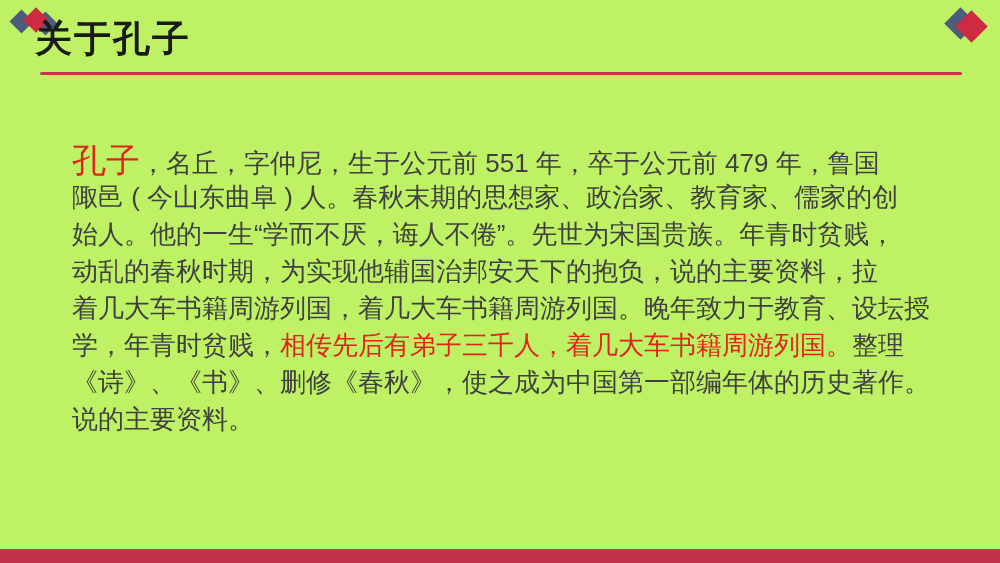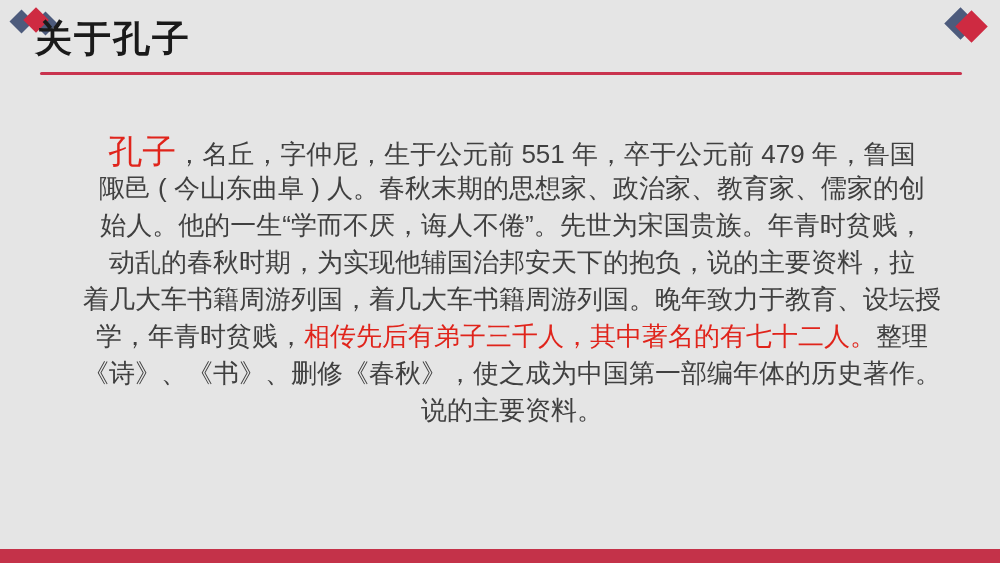--- a/index.html
+++ b/index.html
@@ -1,19 +1,19 @@
 <!DOCTYPE html>
 <html style="--accent-red: #e0241b; --title-black: #1a1a1a; --body-gray: #404040; --line-red: #c9334e; --diamond-red: #ce2a41; --diamond-blue: #4d5b7c; --footer-red: #c43249;"><head>
 <meta charset="utf-8">
 <style>
   html,body{margin:0;padding:0;background:#ffffff;}
   .slide{
     position:relative;
     width:1000px;height:563px;
-    background:#e5e5e5;
+    background:#bef264;
     overflow:hidden;
     font-family:"Liberation Sans","DejaVu Sans",sans-serif;
   }
   
   .title{
     position:absolute;left:35px;top:14px;
     font-size:37px;font-weight:700;
     color:var(--title-black,#1a1a1a);
     letter-spacing:2px;
     z-index:3;margin:0;
@@ -26,24 +26,23 @@
   .dr-cluster{position:absolute;right:0;top:0;width:70px;height:60px;z-index:2;}
   .dr-blue{left:19px;top:12px;width:23px;height:23px;background:var(--diamond-blue,#4d5b7c);z-index:1;}
   .dr-red {left:30px;top:15px;width:23px;height:23px;background:var(--diamond-red,#ce2a41);z-index:2;}
   .title-rule{
     position:absolute;left:40px;top:72px;
     width:922px;height:3px;border-radius:2px;
     background:var(--line-red,#c9334e);
   }
   
   .body-text{
-    position:absolute;left:72px;top:133px;width:880px;
+    position:absolute;left:72px;top:142px;width:880px;
     color:var(--body-gray,#404040);
     font-size:26px;
-    text-align:center;
   }
   .line{height:37px;line-height:37px;white-space:nowrap;}
   .seg-normal{color:var(--body-gray,#404040);}
   .seg-em{color:var(--accent-red,#e0241b);}
   .seg-lead{color:var(--accent-red,#e0241b);font-size:34px;}
   
   .footer-bar{
     position:absolute;left:0;right:0;bottom:0;height:14px;
     background:var(--footer-red,#c43249);
   }
@@ -67,20 +66,20 @@
   <h1 class="title">关于孔子</h1>
 
   <div class="title-rule"></div>
 
   <div class="body-text">
       <div class="line"><span class="seg-lead">孔子</span><span class="seg-normal">，名丘，字仲尼，生于公元前 551 年，卒于公元前 479 年，鲁国</span></div>
       <div class="line"><span class="seg-normal">陬邑 ( 今山东曲阜 ) 人。春秋末期的思想家、政治家、教育家、儒家的创</span></div>
       <div class="line"><span class="seg-normal">始人。他的一生“学而不厌，诲人不倦”。先世为宋国贵族。年青时贫贱，</span></div>
       <div class="line"><span class="seg-normal">动乱的春秋时期，为实现他辅国治邦安天下的抱负，说的主要资料，拉</span></div>
       <div class="line"><span class="seg-normal">着几大车书籍周游列国，着几大车书籍周游列国。晚年致力于教育、设坛授</span></div>
-      <div class="line"><span class="seg-normal">学，年青时贫贱，</span><span class="seg-em">相传先后有弟子三千人，其中著名的有七十二人。</span><span class="seg-normal">整理</span></div>
+      <div class="line"><span class="seg-normal">学，年青时贫贱，</span><span class="seg-em">相传先后有弟子三千人，着几大车书籍周游列国。</span><span class="seg-normal">整理</span></div>
       <div class="line"><span class="seg-normal">《诗》、《书》、删修《春秋》，使之成为中国第一部编年体的历史著作。</span></div>
       <div class="line"><span class="seg-normal">说的主要资料。</span></div>
     </div>
 
   <div class="footer-bar"></div>
 
 </div>
 
 </body></html>

